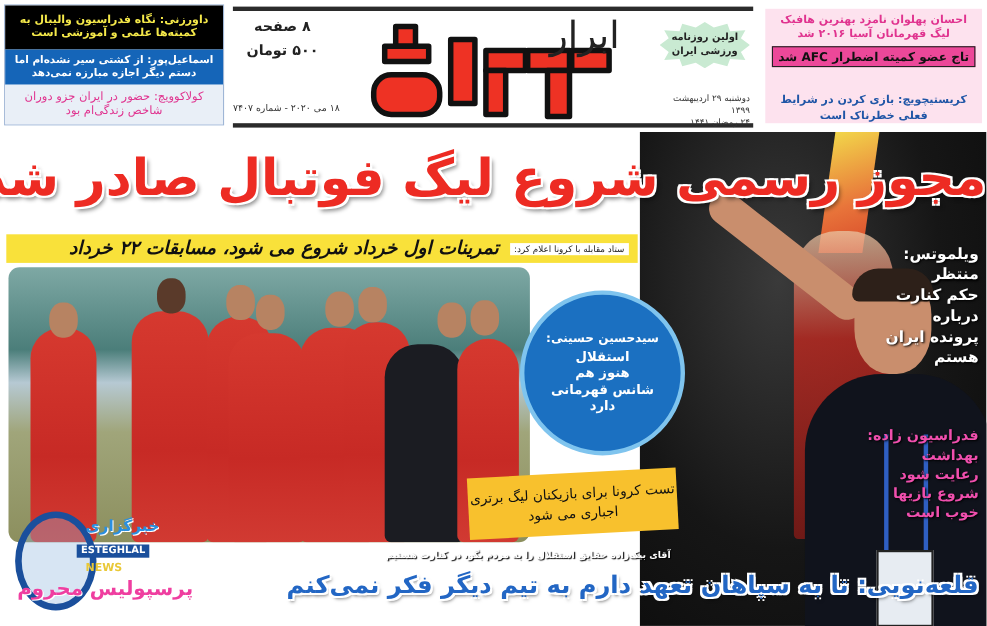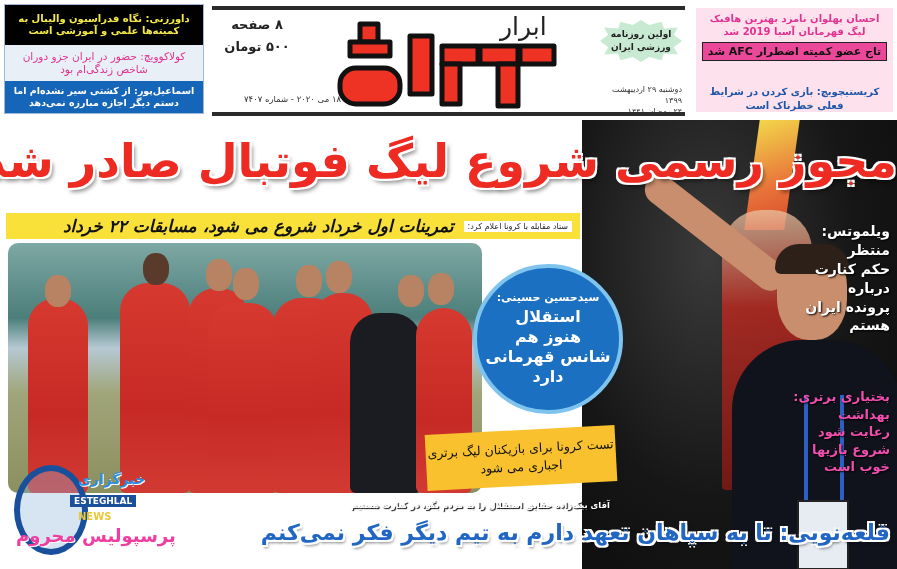--- a/index.html
+++ b/index.html
@@ -13,24 +13,24 @@
   .lb-sec { display: flex; align-items: center; justify-content: center; text-align: center;
             font-weight: bold; line-height: 1.25; padding: 0 6px; }
   .lb-1 { height: 40px; background: #000000; color: #f5e94a; font-size: 10px; }
   .lb-2 { height: 36px; background: #e9eff7; color: #e0338f; font-size: 10.5px; font-weight: normal; }
   .lb-3 { height: 32px; background: #1565b8; color: #ffffff; font-size: 9.5px; }
 
   .rule-top { left: 212px; right: 212px; top: 6px; height: 4px; background: #2b2b2b; }
   .rule-bot { left: 212px; right: 212px; top: 112px; height: 4px; background: #2b2b2b; }
 
   .price-box { left: 222px; top: 14px; width: 70px; text-align: center; color: #222; font-weight: bold; font-size: 13px; line-height: 1.7; }
-  .issue-line { left: 212px; top: 94px; font-size: 8.5px; color: #333; white-space: nowrap; margin-left: 32px; }
+  .issue-line { left: 212px; top: 94px; font-size: 8.5px; color: #333; white-space: nowrap; }
 
   .logo { left: 330px; top: 6px; width: 230px; height: 108px; }
-  .logo-abrar { left: 500px; top: 12px; font-size: 25px; color: #222; font-family: "DejaVu Serif", serif; }
+  .logo-abrar { left: 500px; top: 12px; font-size: 34px; color: #222; font-family: "DejaVu Serif", serif; }
 
   .badge { left: 600px; top: 20px; width: 82px; height: 42px; background: #c9ead2;
            clip-path: polygon(50% 0,60% 12%,75% 4%,78% 20%,95% 18%,90% 35%,100% 50%,90% 65%,95% 82%,78% 80%,75% 96%,60% 88%,50% 100%,40% 88%,25% 96%,22% 80%,5% 82%,10% 65%,0 50%,10% 35%,5% 18%,22% 20%,25% 4%,40% 12%);
            display: flex; align-items: center; justify-content: center; text-align: center;
            font-size: 9px; font-weight: bold; color: #222; line-height: 1.4; }
   .date-box { left: 600px; top: 84px; width: 82px; font-size: 8px; color: #333; text-align: right; line-height: 1.4; }
 
   .right-box { left: 696px; top: 8px; width: 197px; height: 104px; background: #fde2ee; }
   .rb-1 { padding: 4px 6px 0; text-align: center; color: #e0338f; font-size: 10px; font-weight: bold; line-height: 1.3; }
   .rb-2 { margin: 4px 6px; background: #ec4899; border: 1.5px solid #222; text-align: center;
@@ -62,21 +62,21 @@
               text-shadow: 2px 2px 0 #ffffff, -2px -2px 0 #ffffff, 2px -2px 0 #ffffff, -2px 2px 0 #ffffff, 3px 4px 4px rgba(0,0,0,.45);
               white-space: nowrap; letter-spacing: -1px; }
 
   .subbar { left: 6px; top: 213px; width: 574px; height: 26px; background: #f9e13a; display: flex; align-items: center; padding: 0 8px; gap: 10px; }
   .sub-text { font-size: 17px; font-weight: bold; font-style: italic; color: #111; white-space: nowrap; }
   .sub-kicker { background: #ffffff; font-size: 8px; color: #222; padding: 1px 4px; white-space: nowrap; }
 
   .circle { left: 473px; top: 264px; width: 150px; height: 150px; border-radius: 50%; background: #1b70c1; border: 4px solid #7fc4ee;
             display: flex; flex-direction: column; align-items: center; justify-content: center; text-align: center; color: #fff; font-weight: bold; }
   .c-name { font-size: 11px; color: #fff; margin-bottom: 3px; }
-  .c-line { font-size: 16px; line-height: 1.25; }
+  .c-line { font-size: 12px; line-height: 1.25; }
 
   .side-quote1 { left: 790px; top: 222px; width: 100px; color: #ffffff; font-weight: bold; font-size: 14px; line-height: 1.35;
                  text-shadow: 1px 1px 2px #000; }
   .side-quote2 { left: 785px; top: 388px; width: 105px; text-align: right; color: #f04fae; font-weight: bold; font-size: 13px; line-height: 1.35;
                  text-shadow: 1px 1px 2px #000; }
   .sq-name { display: block; }
 
   .orange-box { left: 426px; top: 430px; width: 190px; height: 56px; background: #f8c12d; transform: rotate(-3deg);
                 display: flex; align-items: center; justify-content: center; text-align: center; font-size: 12.5px; color: #111; line-height: 1.45; }
 
@@ -91,22 +91,22 @@
   .wm-en { left: 62px; top: 30px; background: #1a4f9c; color: #fff; font-size: 9px; font-weight: bold; padding: 1px 4px; direction: ltr; font-family: "DejaVu Sans", sans-serif; }
   .wm-news { left: 70px; top: 46px; color: #e9c837; font-size: 10px; font-weight: bold; direction: ltr; }
   .wm-com { left: 108px; top: 48px; color: #fff; font-size: 8px; direction: ltr; }
   .wm-pink { left: 8px; top: 60px; font-size: 18px; font-weight: bold; color: #ef3ea0; text-shadow: 1px 1px 0 #fff; white-space: nowrap; }
 </style>
 </head>
 <body>
 
 <div class="abs left-box">
   <div class="lb-sec lb-1">داورزنی: نگاه فدراسیون والیبال به کمیته‌ها علمی و آموزشی است</div>
+  <div class="lb-sec lb-3">اسماعیل‌پور: از کشتی سیر نشده‌ام اما دستم دیگر اجازه مبارزه نمی‌دهد</div>
   <div class="lb-sec lb-2">کولاکوویچ: حضور در ایران جزو دوران شاخص زندگی‌ام بود</div>
-  <div class="lb-sec lb-3">اسماعیل‌پور: از کشتی سیر نشده‌ام اما دستم دیگر اجازه مبارزه نمی‌دهد</div>
 </div>
 
 <div class="abs rule-top"></div>
 <div class="abs rule-bot"></div>
 
 <div class="abs price-box">
   <div>۸ صفحه</div>
   <div>۵۰۰ تومان</div>
 </div>
 <div class="abs issue-line">۱۸ می ۲۰۲۰ - شماره ۷۴۰۷</div>
@@ -131,21 +131,21 @@
     <div>اولین روزنامه</div>
     <div>ورزشی ایران</div>
   </div>
 </div>
 <div class="abs date-box">
   <div>دوشنبه ۲۹ اردیبهشت ۱۳۹۹</div>
   <div>۲۴ رمضان ۱۴۴۱</div>
 </div>
 
 <div class="abs right-box">
-  <div class="rb-1">احسان پهلوان نامزد بهترین هافبک لیگ قهرمانان آسیا 2019 شد</div>
+  <div class="rb-1">احسان پهلوان نامزد بهترین هافبک لیگ قهرمانان آسیا ۲۰۱۶ شد</div>
   <div class="rb-2">تاج عضو کمیته اضطرار AFC شد</div>
   <div class="rb-3">کریستیچویچ: بازی کردن در شرایط فعلی خطرناک است</div>
 </div>
 
 <div class="abs photo-right">
   <div class="abs flag"></div>
   <div class="abs ref"></div>
   <div class="abs coach-arm"></div>
   <div class="abs coach-body"></div>
   <div class="abs coach-head"></div>
@@ -192,21 +192,21 @@
 <div class="abs side-quote1">
   <span class="sq-name">ویلموتس:</span>
   <span class="sq-name">منتظر</span>
   <span class="sq-name">حکم کنارت</span>
   <span class="sq-name">درباره</span>
   <span class="sq-name">پرونده ایران</span>
   <span class="sq-name">هستم</span>
 </div>
 
 <div class="abs side-quote2">
-  <span class="sq-name">بختیاری برتری:</span>
+  <span class="sq-name">فدراسیون زاده:</span>
   <span class="sq-name">بهداشت</span>
   <span class="sq-name">رعایت شود</span>
   <span class="sq-name">شروع بازیها</span>
   <span class="sq-name">خوب است</span>
 </div>
 
 <div class="abs orange-box">تست کرونا برای بازیکنان لیگ برتری اجباری می شود</div>
 
 <div class="abs caption-small">آقای بیک‌زاده حقایق استقلال را به مردم بگو، در کنارت هستیم</div>
 

